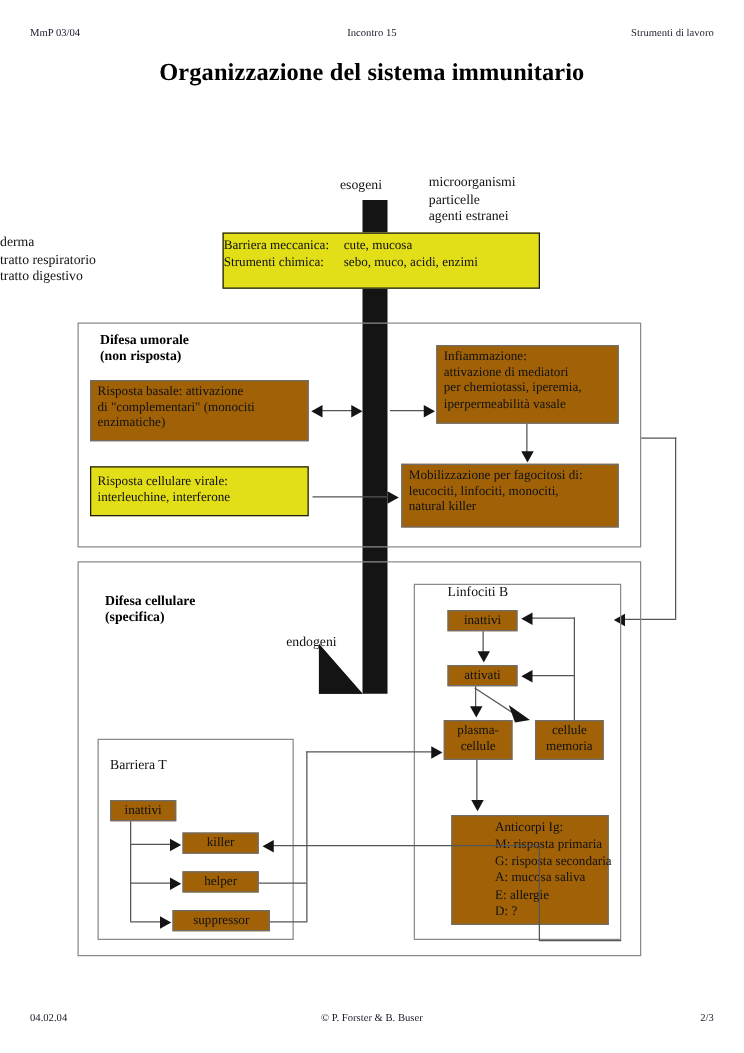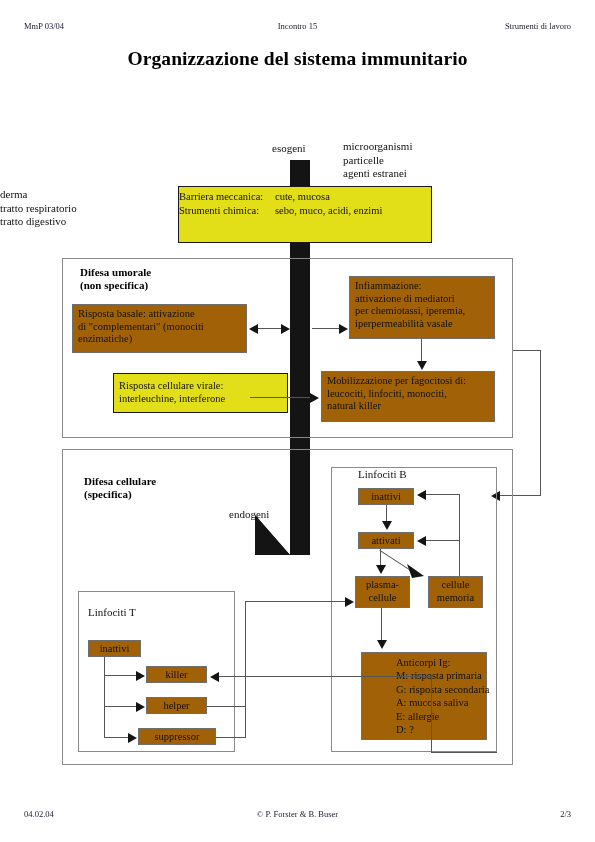--- a/index.html
+++ b/index.html
@@ -68,41 +68,41 @@
 
   <div class="abs black" style="left:290px;top:160px;width:20px;height:26px;"></div>
 
   <div class="abs black" style="left:290px;top:231px;width:20px;height:324px;"></div>
 
   <svg class="abs" style="left:255px;top:498px;" width="60" height="60" viewBox="0 0 60 60">
     <polygon points="0,17 35,57 35,0 35,0 35,57 0,57" fill="#141414"></polygon>
     <polygon points="0,17 0,57 35,57" fill="#141414"></polygon>
   </svg>
 
-  <div class="abs barrier" style="left:178px;top:186px;width:254px;height:57px;">
+  <div class="abs barrier" style="left:178px;top:186px;width:254px;height:45px;">
     <div class="barrier-row" style="margin-top:3px;">
       <span class="k">Barriera meccanica:</span>
       <span>cute, mucosa</span>
     </div>
     <div class="barrier-row">
       <span class="k">Strumenti chimica:</span>
       <span>sebo, muco, acidi, enzimi</span>
     </div>
   </div>
 
   <div class="abs frame" style="left:62px;top:258px;width:451px;height:180px;"></div>
 
   <div class="abs panel-title" style="left:80px;top:266px;">Difesa umorale</div>
-  <div class="abs panel-title" style="left:80px;top:279px;">(non specifica)</div>
+  <div class="abs panel-title" style="left:80px;top:279px;">(non risposta)</div>
 
   <div class="abs box" style="left:72px;top:304px;width:175px;height:49px;white-space:pre;">Risposta basale: attivazione
 di "complementari" (monociti
 enzimatiche)</div>
 
-  <div class="abs box yellow" style="left:72px;top:373px;width:175px;height:40px;white-space:pre;padding-top:6px;margin-left:41px;">Risposta cellulare virale:
+  <div class="abs box yellow" style="left:72px;top:373px;width:175px;height:40px;white-space:pre;padding-top:6px;">Risposta cellulare virale:
 interleuchine, interferone</div>
 
   <div class="abs box" style="left:349px;top:276px;width:146px;height:63px;white-space:pre;">Infiammazione:
 attivazione di mediatori
 per chemiotassi, iperemia,
 iperpermeabilità vasale</div>
 
   <div class="abs box" style="left:321px;top:371px;width:174px;height:51px;white-space:pre;">Mobilizzazione per fagocitosi di:
 leucociti, linfociti, monociti,
 natural killer</div>
@@ -163,21 +163,21 @@
   <div class="abs vline" style="left:459px;top:494px;height:82px;"></div>
   <div class="abs hline" style="left:424px;top:494px;width:36px;"></div>
   <div class="abs ah ah-l" style="left:417px;top:490px;"></div>
   <div class="abs hline" style="left:424px;top:540px;width:36px;"></div>
   <div class="abs ah ah-l" style="left:417px;top:536px;"></div>
 
   <div class="abs vline" style="left:381px;top:608px;height:34px;"></div>
   <div class="abs ah ah-d" style="left:377px;top:640px;"></div>
 
   <div class="abs frame" style="left:78px;top:591px;width:157px;height:161px;"></div>
-  <div class="abs lbl" style="left:88px;top:606px;">Linfociti T</div>
+  <div class="abs lbl" style="left:88px;top:606px;">Barriera T</div>
 
   <div class="abs box tight" style="left:88px;top:640px;width:53px;height:17px;">inattivi</div>
   <div class="abs box tight" style="left:146px;top:666px;width:61px;height:17px;">killer</div>
   <div class="abs box tight" style="left:146px;top:697px;width:61px;height:17px;">helper</div>
   <div class="abs box tight" style="left:138px;top:728px;width:78px;height:17px;">suppressor</div>
 
   <div class="abs vline" style="left:104px;top:657px;height:80px;"></div>
   <div class="abs hline" style="left:104px;top:675px;width:34px;"></div>
   <div class="abs ah ah-r" style="left:136px;top:671px;"></div>
   <div class="abs hline" style="left:104px;top:706px;width:34px;"></div>

